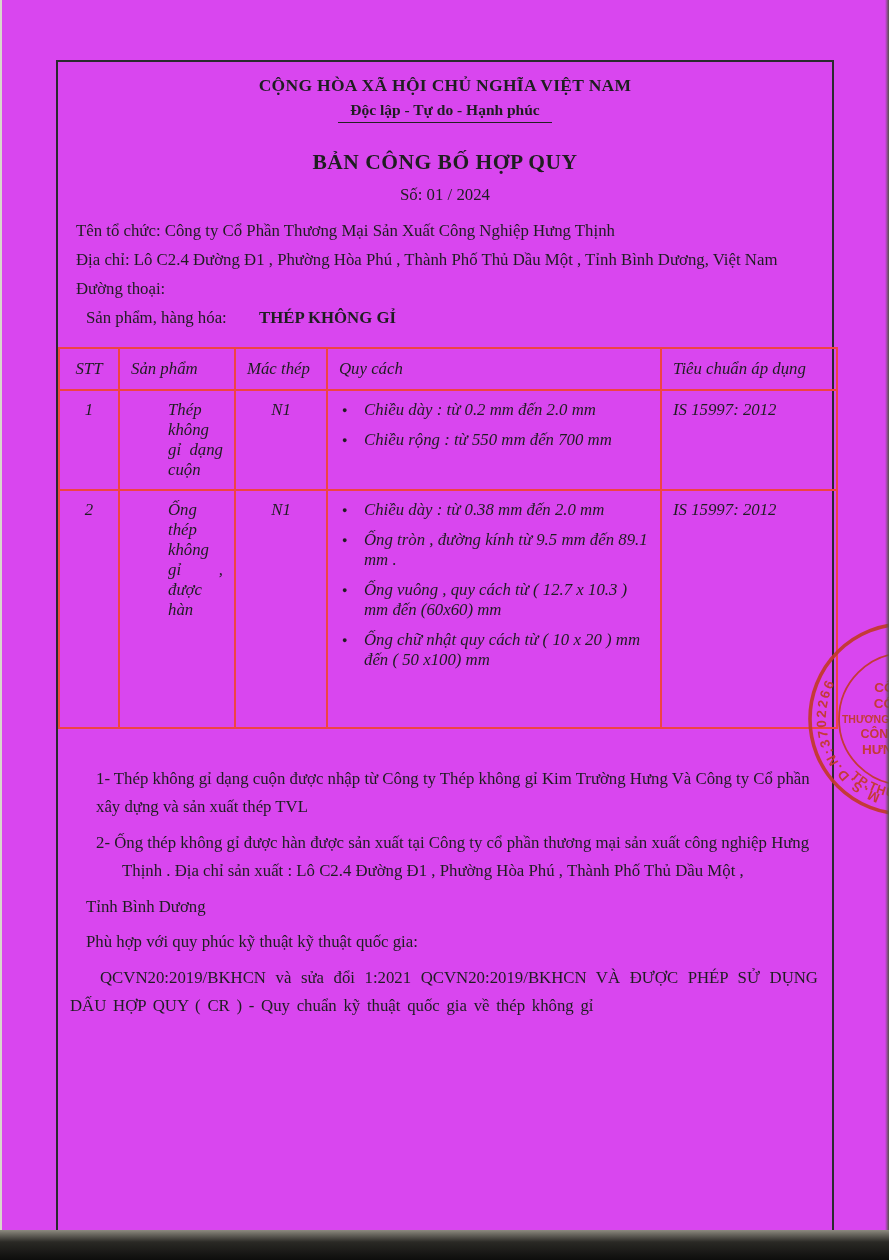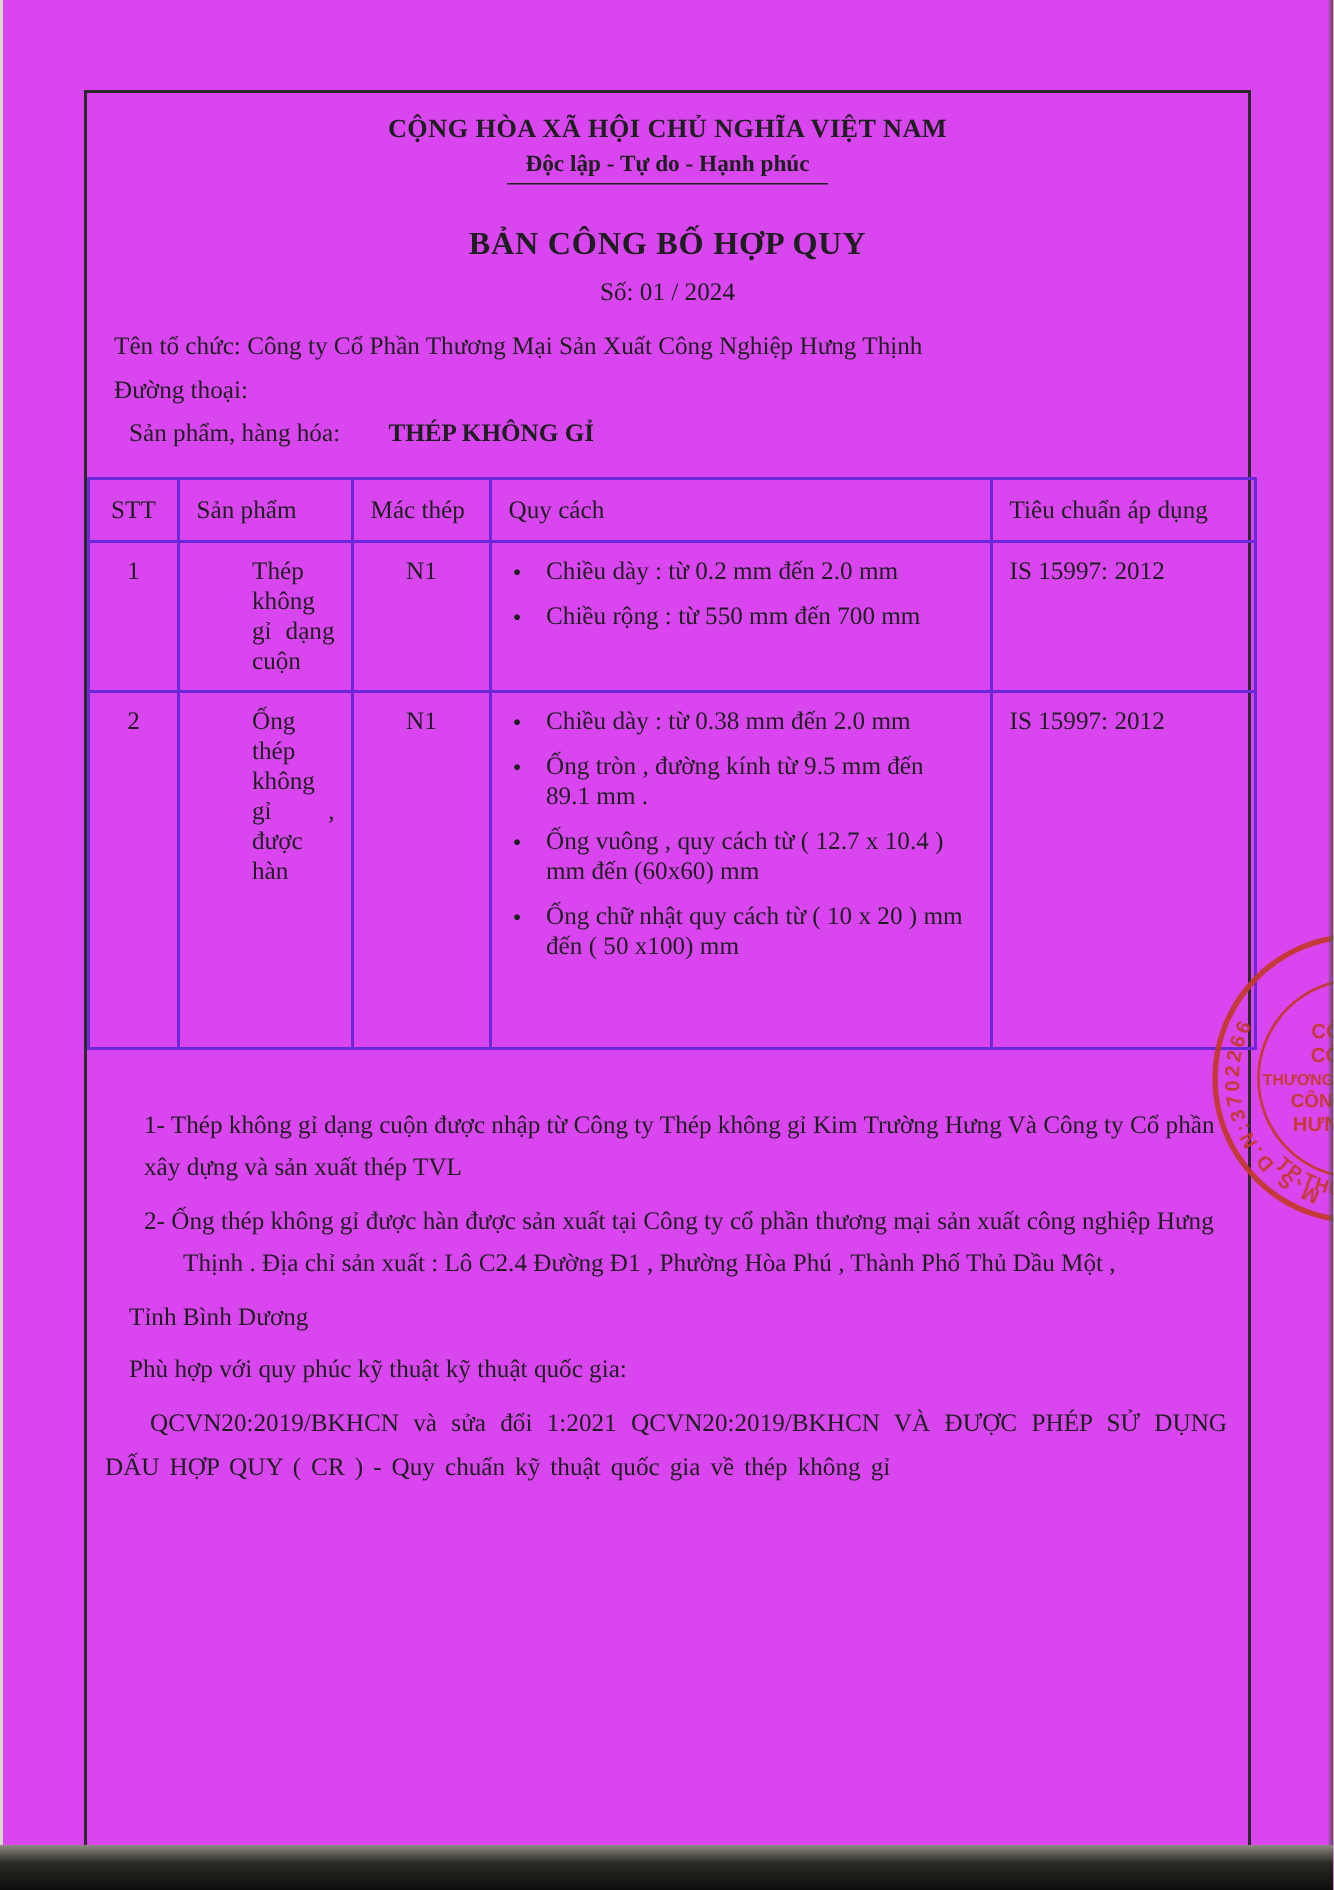--- a/index.html
+++ b/index.html
@@ -29,21 +29,21 @@
 
   .doc-title { text-align:center; font-weight:bold; font-size:21.5px; margin-top:27px; letter-spacing:.5px; }
   .doc-no { text-align:center; font-size:16.8px; margin-top:10px; }
 
   .info { margin-top:12px; font-size:16.8px; line-height:1.72; }
   .info p { padding:0 14px 0 18px; }
   .info p.indent2 { padding-left:28px; }
   .bold { font-weight:bold;margin-left:28px; }
 
   table { width:100%; border-collapse:collapse; margin-top:14px; table-layout:fixed; font-size:16.8px; }
-  th,td { border:2px solid #6d28d9; vertical-align:top; padding:9px 11px; text-align:left; font-weight:normal; }
+  th,td { border:2px solid #ef4444; vertical-align:top; padding:9px 11px; text-align:left; font-weight:normal;font-style:italic; }
   thead th { height:42px; vertical-align:middle; padding:6px 11px; }
   .c-stt { text-align:center; }
   .c-grade { text-align:center; }
   .c-product { text-align:justify;padding-left:48px; }
   .r1 td { height:96px; }
   .r2 td { height:238px; }
   ul.specs { list-style:none; }
   ul.specs li { position:relative; padding-left:25px; margin-bottom:10px; }
   ul.specs li::before { content:"●"; position:absolute; left:3px; top:5px; font-size:9px; }
 
@@ -68,20 +68,21 @@
     <div class="nat">CỘNG HÒA XÃ HỘI CHỦ NGHĨA VIỆT NAM</div>
     <div class="motto-wrap">
       <span class="motto">Độc lập - Tự do - Hạnh phúc</span>
     </div>
 
     <div class="doc-title">BẢN CÔNG BỐ HỢP QUY</div>
     <div class="doc-no">Số: 01 / 2024</div>
 
     <div class="info">
       <p>Tên tổ chức: Công ty Cổ Phần Thương Mại Sản Xuất Công Nghiệp Hưng Thịnh</p>
+      <p>Địa chỉ: Lô C2.4 Đường Đ1 , Phường Hòa Phú , Thành Phố Thủ Dầu Một , Tỉnh Bình Dương, Việt Nam</p>
       <p>Đường thoại:</p>
       <p class="indent2"><span>Sản phẩm, hàng hóa: </span><span class="bold">THÉP KHÔNG GỈ</span></p>
     </div>
 
     <table>
       <colgroup>
         <col style="width:60px">
           <col style="width:116px">
           <col style="width:92px">
           <col style="width:334px">
@@ -110,21 +111,21 @@
           <td>IS 15997: 2012</td>
         </tr>
         <tr class="r2">
           <td class="c-stt">2</td>
           <td class="c-product">Ống thép không gỉ , được hàn</td>
           <td class="c-grade">N1</td>
           <td>
             <ul class="specs">
               <li>Chiều dày : từ 0.38 mm đến 2.0 mm</li>
               <li>Ống tròn , đường kính từ 9.5 mm đến 89.1 mm .</li>
-              <li>Ống vuông , quy cách từ ( 12.7 x 10.4 ) mm đến (60x60) mm</li>
+              <li>Ống vuông , quy cách từ ( 12.7 x 10.3 ) mm đến (60x60) mm</li>
               <li>Ống chữ nhật quy cách từ ( 10 x 20 ) mm đến ( 50 x100) mm</li>
             </ul>
           </td>
           <td>IS 15997: 2012</td>
         </tr>
       </tbody>
     </table>
 
     <div class="notes">
       <p class="n1">1- Thép không gỉ dạng cuộn được nhập từ Công ty Thép không gỉ Kim Trường Hưng Và Công ty Cổ phần xây dựng và sản xuất thép TVL</p>

